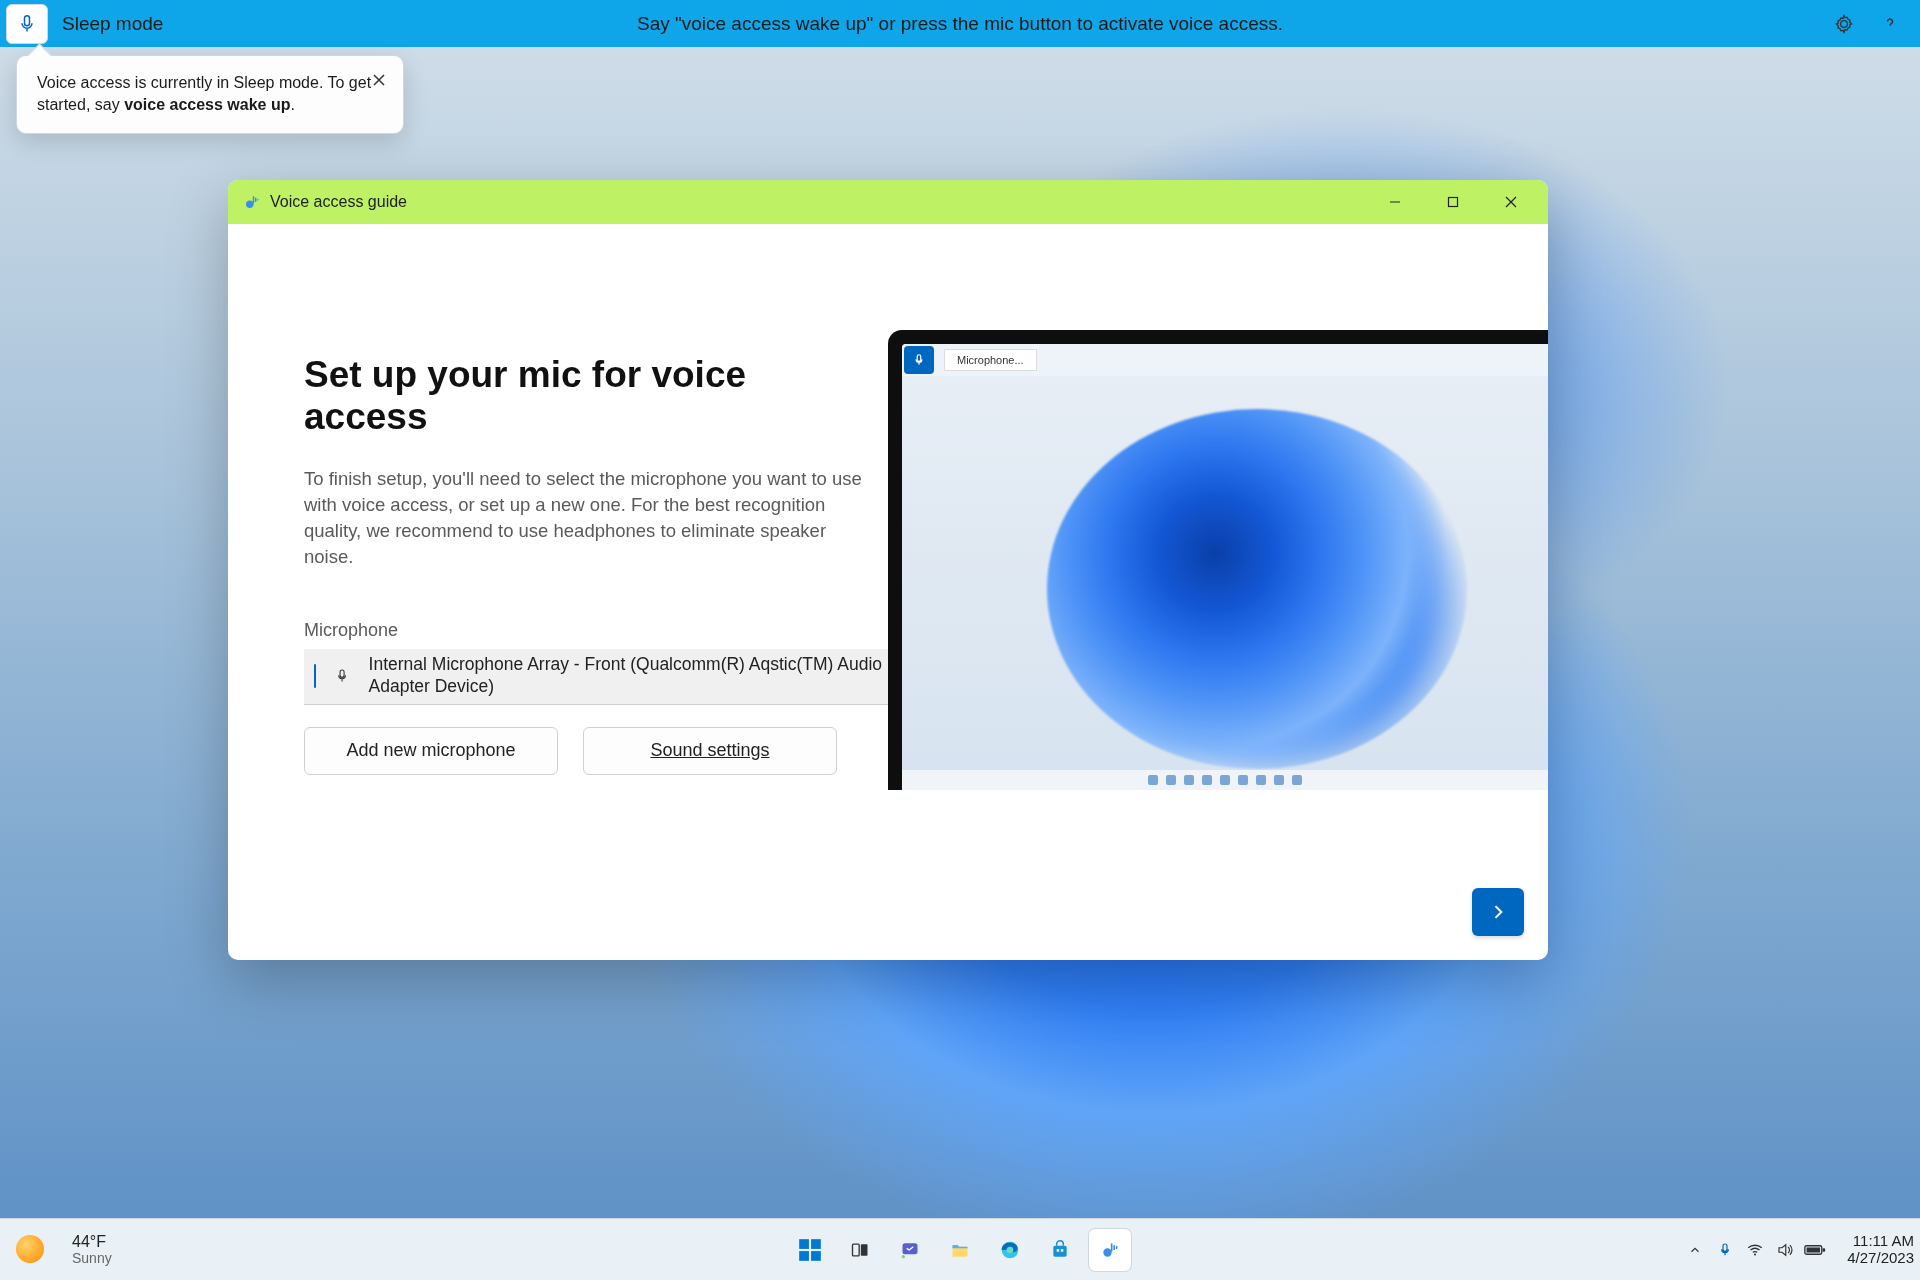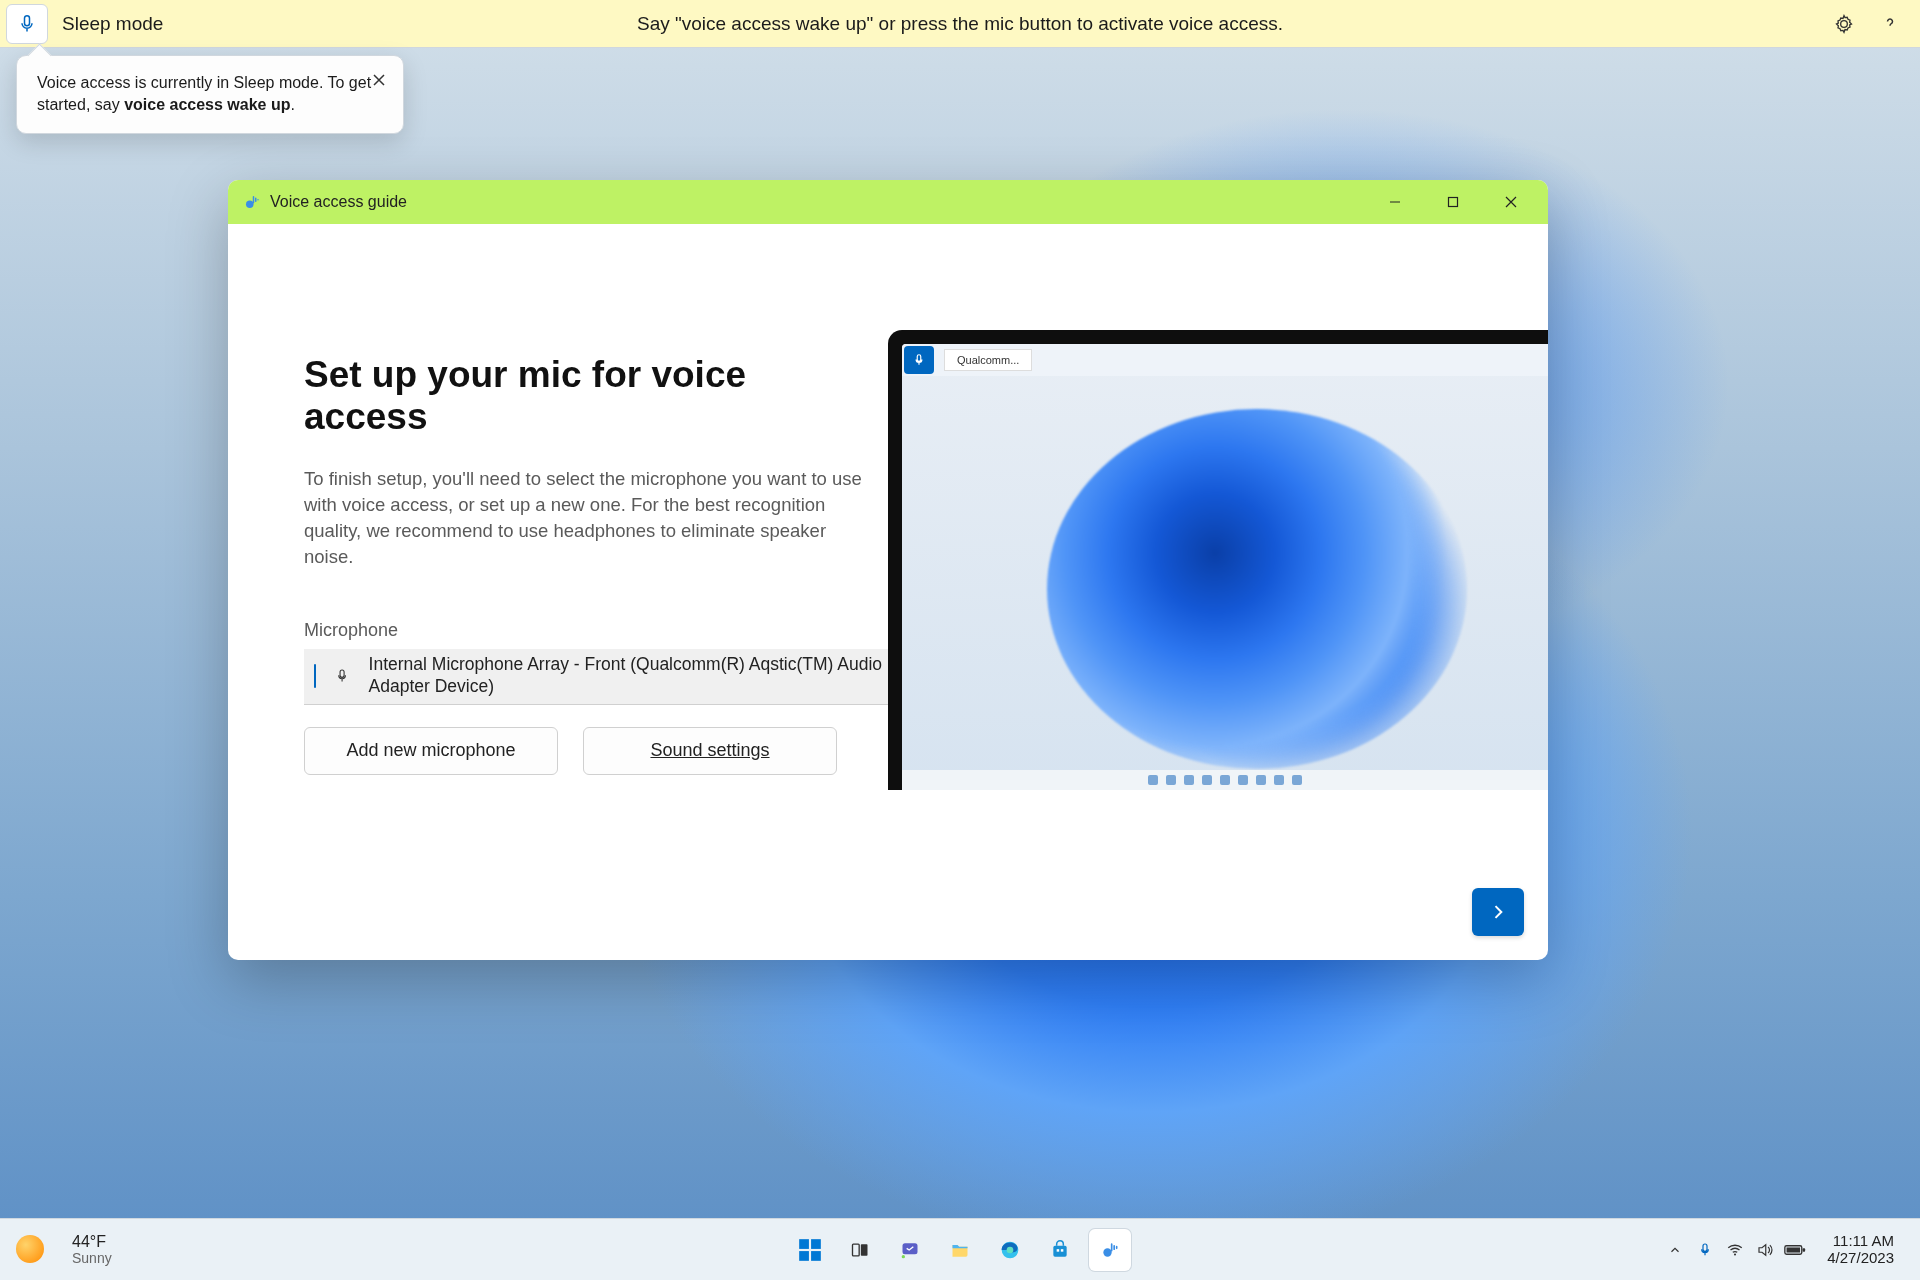--- a/index.html
+++ b/index.html
@@ -11,21 +11,21 @@
     position: absolute; inset: 0;
     background:
       radial-gradient(ellipse 900px 700px at 60% 65%, #1a6af3 0%, #2f7ef5 25%, #5fa4f7 40%, transparent 60%),
       radial-gradient(ellipse 700px 500px at 70% 30%, #3f8bf6 0%, transparent 55%),
       linear-gradient(180deg, #d2dfe9 0%, #aac4db 35%, #7da7cf 70%, #5b8ec5 100%);
   }
 
   
   .va-bar {
     position: absolute; top: 0; left: 0; right: 0; height: 48px;
-    background: #fef9c3; border-bottom: 1px solid #d0d7de;
+    background: #0ea5e9; border-bottom: 1px solid #d0d7de;
     display: flex; align-items: center;
   }
   .va-mic-btn {
     width: 42px; height: 40px; margin: 4px 0 4px 6px;
     display: flex; align-items: center; justify-content: center;
     background: #fff; border: 1px solid #d0d7de; border-radius: 6px;
     cursor: pointer;
   }
   .va-status { margin-left: 14px; font-size: 19px; color: #1b1b1b; }
   .va-hint { position: absolute; left: 50%; transform: translateX(-50%);
@@ -131,21 +131,21 @@
   .weather-ico{width:28px;height:28px;border-radius:50%;background:radial-gradient(circle at 35% 35%, #ffd36a, #ff8a00);} 
   .weather-txt{line-height:1.1;}
   .weather-txt .t1{font-size:16px;color:#222;}
   .weather-txt .t2{font-size:14px;color:#666;}
   .tb-center{position:absolute;left:50%;transform:translateX(-50%);display:flex;align-items:center;gap:8px;}
   .start{width:42px;height:42px;display:flex;align-items:center;justify-content:center;cursor:pointer;border-radius:6px;}
   .search{display:flex;align-items:center;height:42px;width:250px;border:1px solid #cfd6dd;border-radius:22px;background:#fdfdfd;padding:0 14px;gap:10px;cursor:text;}
   .search .clip{margin-left:auto;font-size:20px;}
   .tb-ico{width:42px;height:42px;display:flex;align-items:center;justify-content:center;cursor:pointer;border-radius:6px;}
   .tb-ico.active{background:#fff;box-shadow:0 0 0 1px #cfd8e0;}
-  .tb-right{position:absolute;right:20px;display:flex;align-items:center;gap:2px;}
+  .tb-right{position:absolute;right:0;display:flex;align-items:center;gap:2px;}
   .tray-ico{width:28px;height:42px;display:flex;align-items:center;justify-content:center;cursor:pointer;}
   .clock{margin-left:10px;text-align:right;line-height:1.1;padding:0 6px;}
   .clock .ln{font-size:15px;color:#222;}
 
   
   svg.ico{width:20px;height:20px;}
 </style>
 </head>
 <body>
 
@@ -229,21 +229,21 @@
 
     <div class="illus">
       <div class="laptop">
         <div class="screen">
           <div class="vabar2">
             <div class="micbtn2">
               <svg width="14" height="14" viewBox="0 0 24 24">
                   <path fill="none" stroke="#fff" stroke-width="2" d="M12 3a3 3 0 0 1 3 3v5a3 3 0 1 1-6 0V6a3 3 0 0 1 3-3zM7 11a5 5 0 0 0 10 0M12 16v4"></path>
                 </svg>
             </div>
-            <span class="listen">Qualcomm...</span>
+            <span class="listen">Microphone...</span>
           </div>
           <div class="bloom"></div>
           <div class="tb2">
               <span></span>
               <span></span>
               <span></span>
               <span></span>
               <span></span>
               <span></span>
               <span></span>

